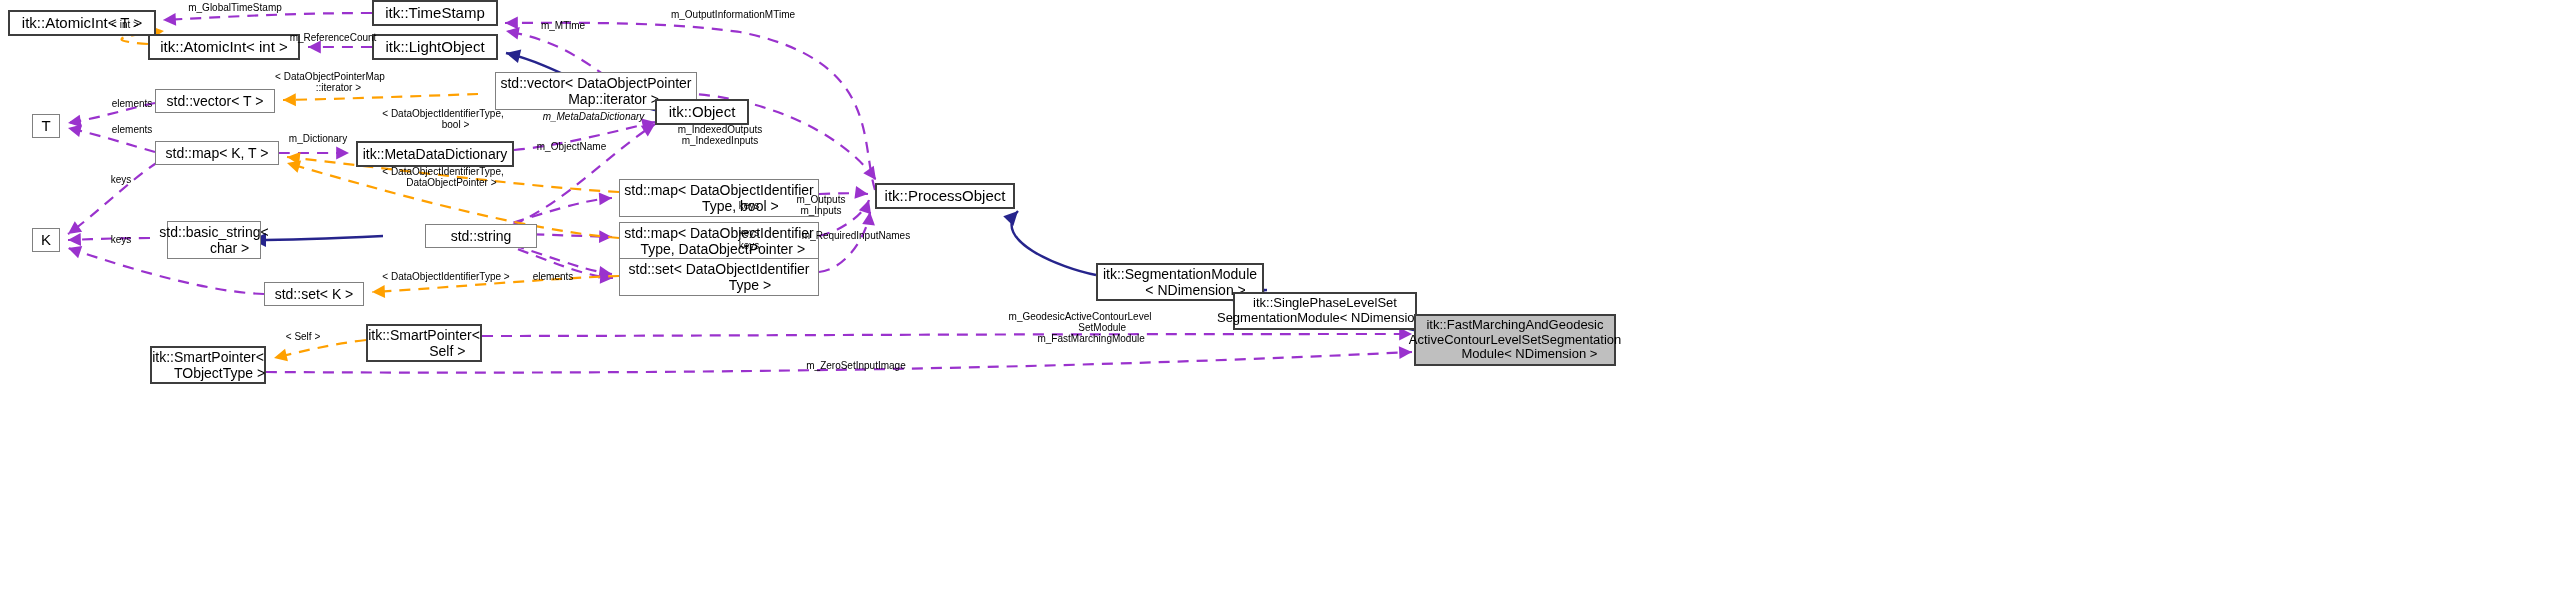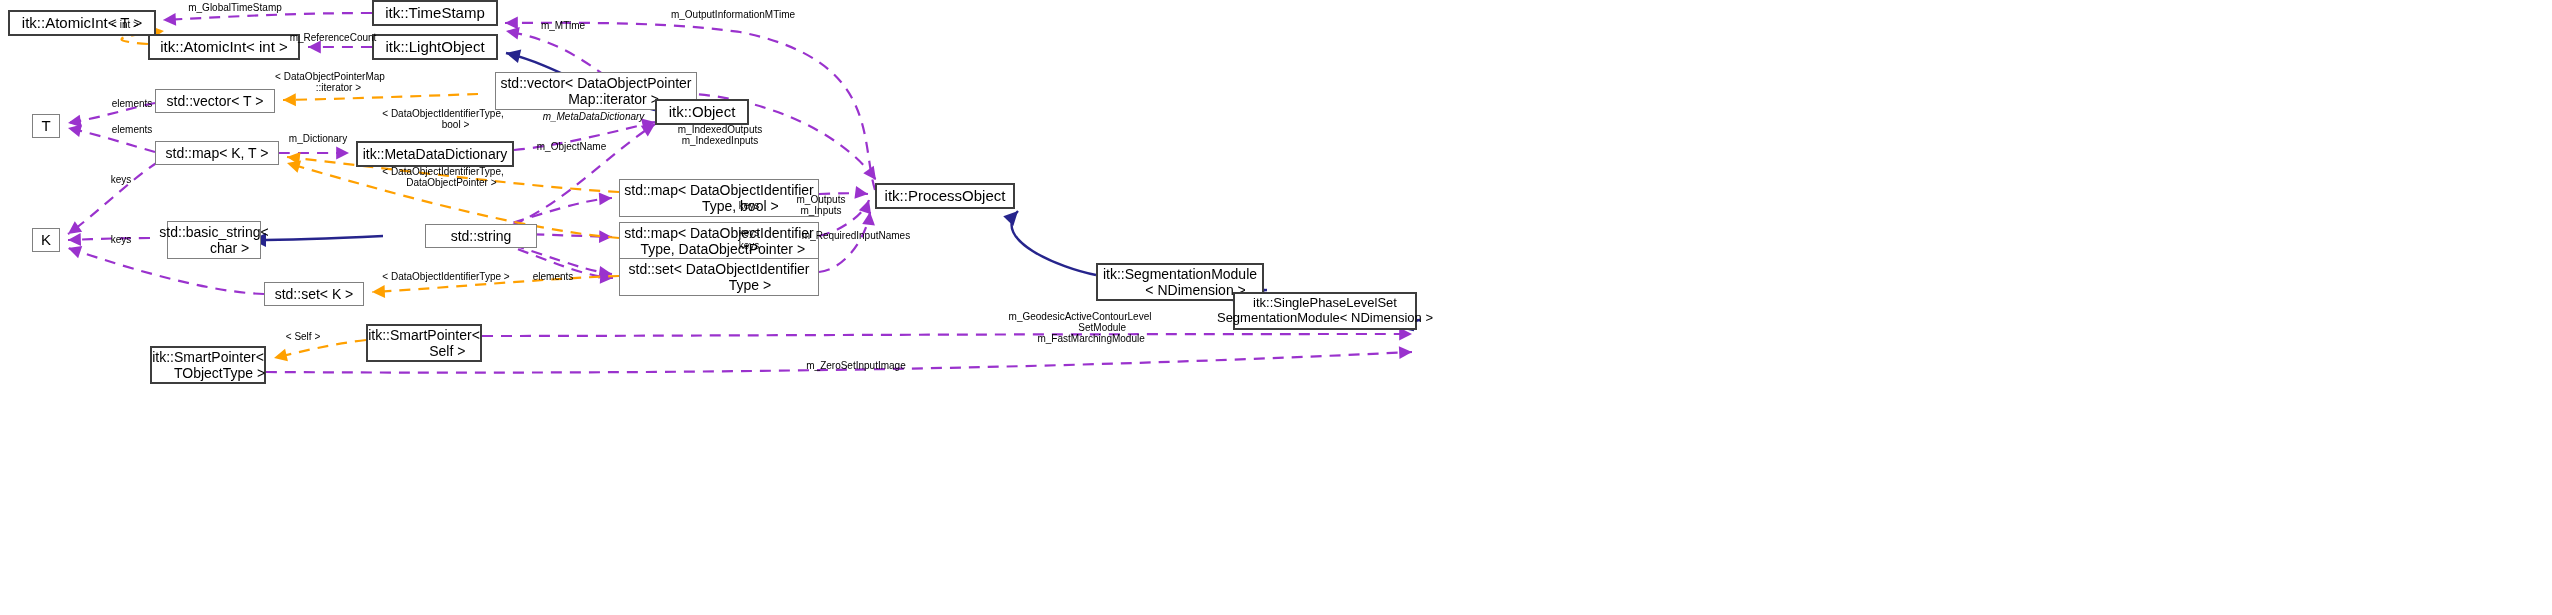--- a/index.html
+++ b/index.html
@@ -195,20 +195,23 @@
 
   <div class="node strong" style="left:150px;top:346px;width:116px;height:38px;font-size:14px;"><span>itk::SmartPointer&lt;
       TObjectType &gt;</span></div>
 
   <div class="node strong" style="left:1096px;top:263px;width:168px;height:38px;font-size:14px;"><span>itk::SegmentationModule
         &lt; NDimension &gt;</span></div>
 
   <div class="node strong" style="left:1233px;top:292px;width:184px;height:38px;font-size:13px;"><span>itk::SinglePhaseLevelSet
 SegmentationModule&lt; NDimension &gt;</span></div>
 
+  <div class="node highlight" style="left:1414px;top:314px;width:202px;height:52px;font-size:13px;"><span>itk::FastMarchingAndGeodesic
+ActiveContourLevelSetSegmentation
+        Module&lt; NDimension &gt;</span></div>
 
   <div class="edge-label" style="left:150px;top:2px;width:170px;"><span>m_GlobalTimeStamp</span></div>
 
   <div class="edge-label" style="left:95px;top:19px;width:60px;"><span>&lt; int &gt;</span></div>
 
   <div class="edge-label" style="left:618px;top:9px;width:230px;"><span>m_OutputInformationMTime</span></div>
 
   <div class="edge-label" style="left:518px;top:20px;width:90px;"><span>m_MTime</span></div>
 
   <div class="edge-label" style="left:253px;top:32px;width:160px;"><span>m_ReferenceCount</span></div>

